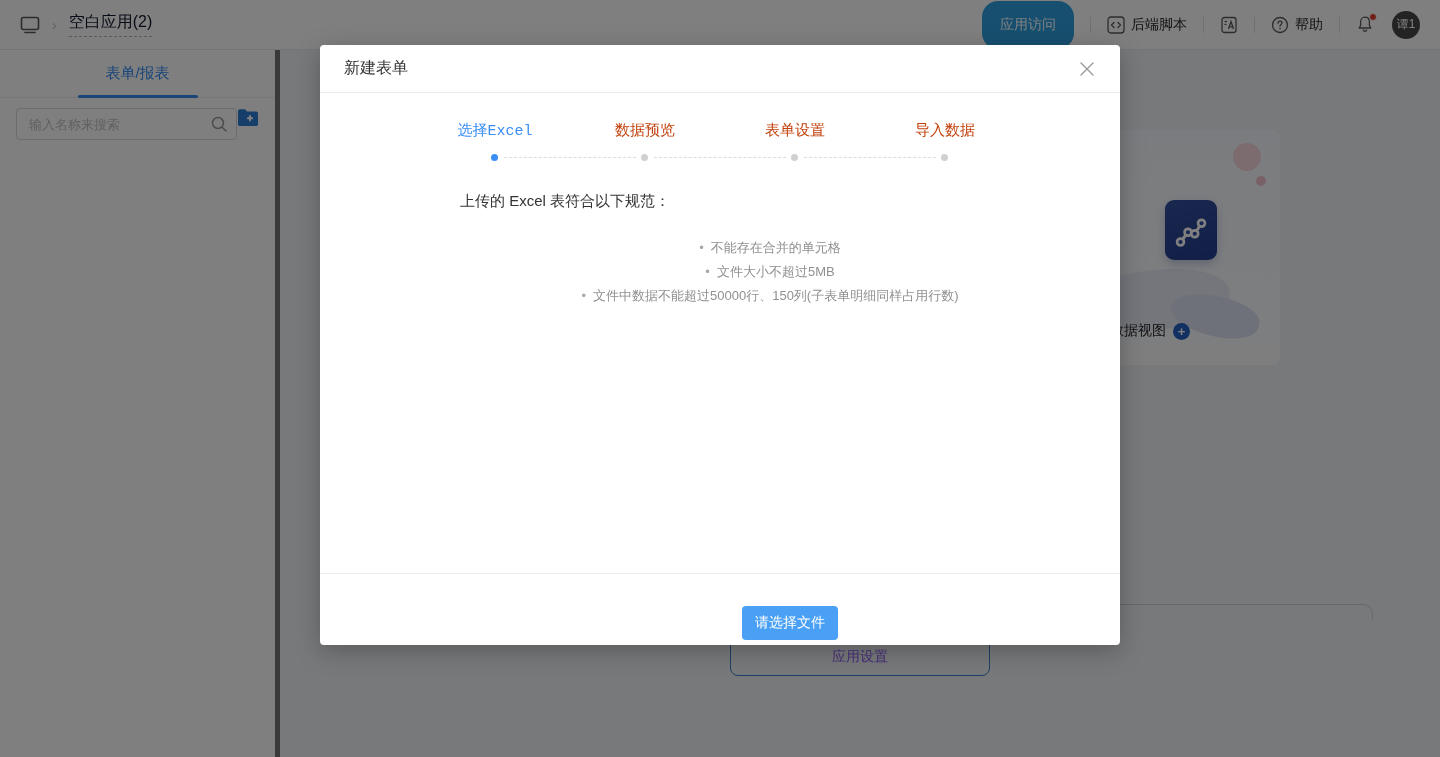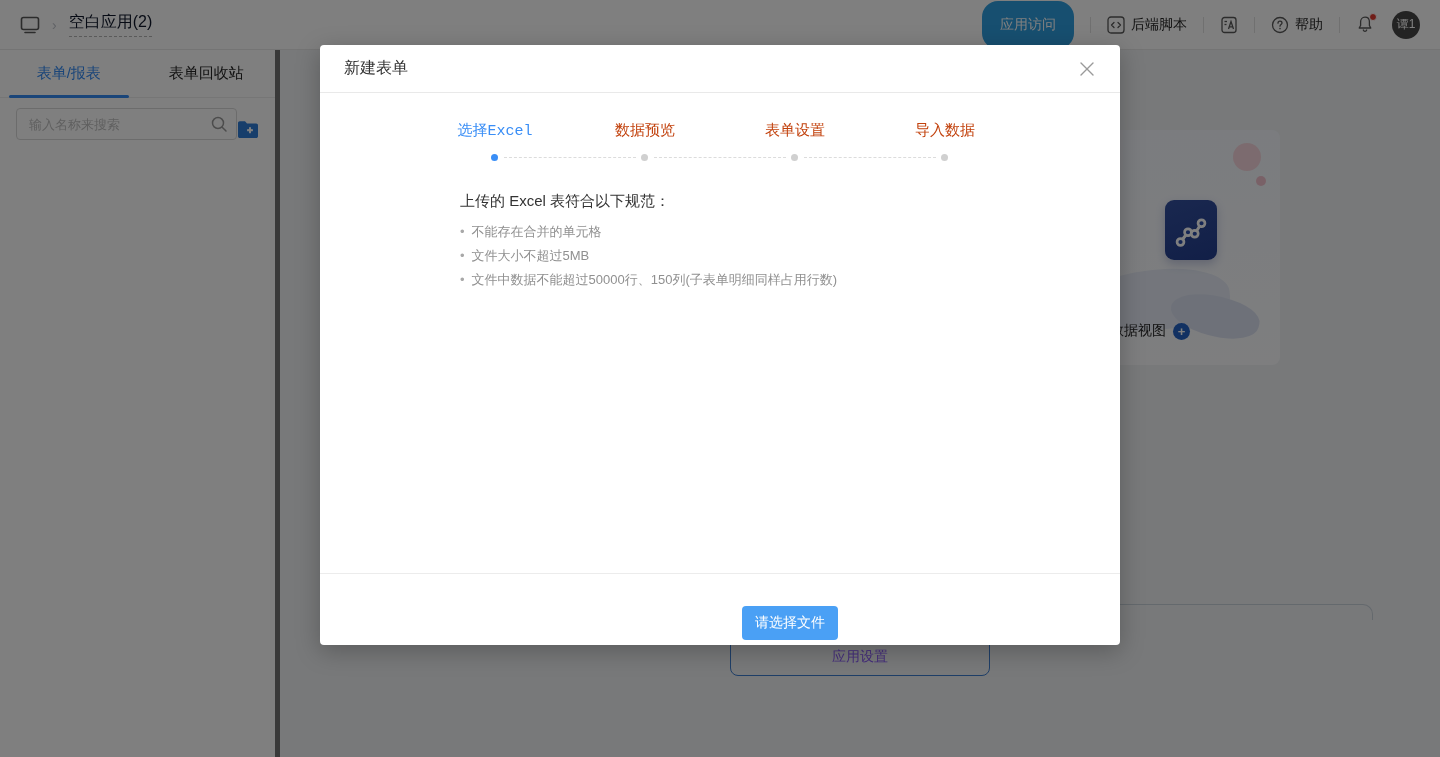--- a/index.html
+++ b/index.html
@@ -28,21 +28,21 @@
 
   
   .sidebar { position:absolute; top:50px; left:0; bottom:0; width:280px; background:#fff;
              border-right:5px solid #737373; z-index:1; }
   .side-tabs { height:48px; display:flex; border-bottom:1px solid #ececec; }
   .side-tab { flex:1; display:flex; align-items:center; justify-content:center; font-size:15px;
               color:#262626; cursor:pointer; position:relative; }
   .side-tab.active { color:#358bf3; }
   .side-tab.active::after { content:""; position:absolute; bottom:-1px; left:50%; transform:translateX(-50%);
               width:120px; height:3px; background:#358bf3; border-radius:2px; }
-  .search-row { display:flex; align-items:flex-end; padding:10px 16px; }
+  .search-row { display:flex; align-items:flex-start; padding:10px 16px; }
   .search-box { position:relative; flex:1; }
   .search-input { width:100%; height:32px; border:1px solid #d9d9d9; border-radius:4px;
                   padding:0 32px 0 12px; font-size:13px; color:#333; outline:none; background:#fff; }
   .search-input::placeholder { color:#bfbfbf; }
   .search-icon { position:absolute; right:9px; top:7px; width:18px; height:18px; color:#999; cursor:pointer; }
   .folder-btn { width:22px; height:20px; display:block; cursor:pointer; flex:none; }
 
   
   .main { position:absolute; top:50px; left:280px; right:0; bottom:0; background:#f0f2f5; }
   .bg-card { position:absolute; top:80px; right:160px; width:260px; height:235px; border-radius:8px;
@@ -84,21 +84,21 @@
   .step-label.active { color:#3a8ef6; }
   .steps-track { position:relative; height:8px; margin-top:14px; }
   .step-dot { position:absolute; top:0; width:7px; height:7px; border-radius:50%; background:#d0d0d0; }
   .step-dot.active { background:#3a8ef6; }
   .step-dot.d0 { left:71px; } .step-dot.d1 { left:221px; } .step-dot.d2 { left:371px; } .step-dot.d3 { left:521px; }
   .step-conn { position:absolute; top:3px; height:0; border-top:1px dashed #dcdcdc; width:132px; }
   .step-conn.c0 { left:84px; } .step-conn.c1 { left:234px; } .step-conn.c2 { left:384px; }
 
   .modal-body { padding:30px 40px 0 140px; }
   .rules-heading { font-size:15px; color:#333; }
-  .rules-list { list-style:none; margin-top:9px; }
+  .rules-list { list-style:none; margin-top:25px;text-align:center; }
   .rules-list li { font-size:13px; color:#909090; line-height:24px; }
   .rules-list li::before { content:"•"; color:#a8a8a8; margin-right:7px; }
 
   .modal-footer { position:absolute; left:0; right:0; bottom:0; height:72px; border-top:1px solid #ececec;
                   padding-left:140px; display:flex; align-items:center; justify-content:center; }
   .file-btn { width:96px; height:34px; background:#4aa0f5; border:none; border-radius:4px;
               color:#fff; font-size:14px; cursor:pointer;margin-top:27px; }
 </style>
 </head>
 <body>
@@ -150,21 +150,20 @@
         </svg>
         <span class="bell-dot"></span>
       </span>
       <span class="avatar">谭1</span>
     </div>
   </header>
 
   <aside class="sidebar">
     <div class="side-tabs">
       <div class="side-tab active">表单/报表</div>
-      <div class="side-tab">表单回收站</div>
     </div>
     <div class="search-row">
       <div class="search-box">
         <input class="search-input" type="text" placeholder="输入名称来搜索" style="">
         <svg class="search-icon" viewBox="0 0 18 18" fill="none" stroke="currentColor" stroke-width="1.5">
           <circle cx="8" cy="8" r="5.5"></circle>
           <line x1="12.2" y1="12.2" x2="16" y2="16" stroke-linecap="round"></line>
         </svg>
       </div>
       <svg class="folder-btn" viewBox="0 0 22 20">

